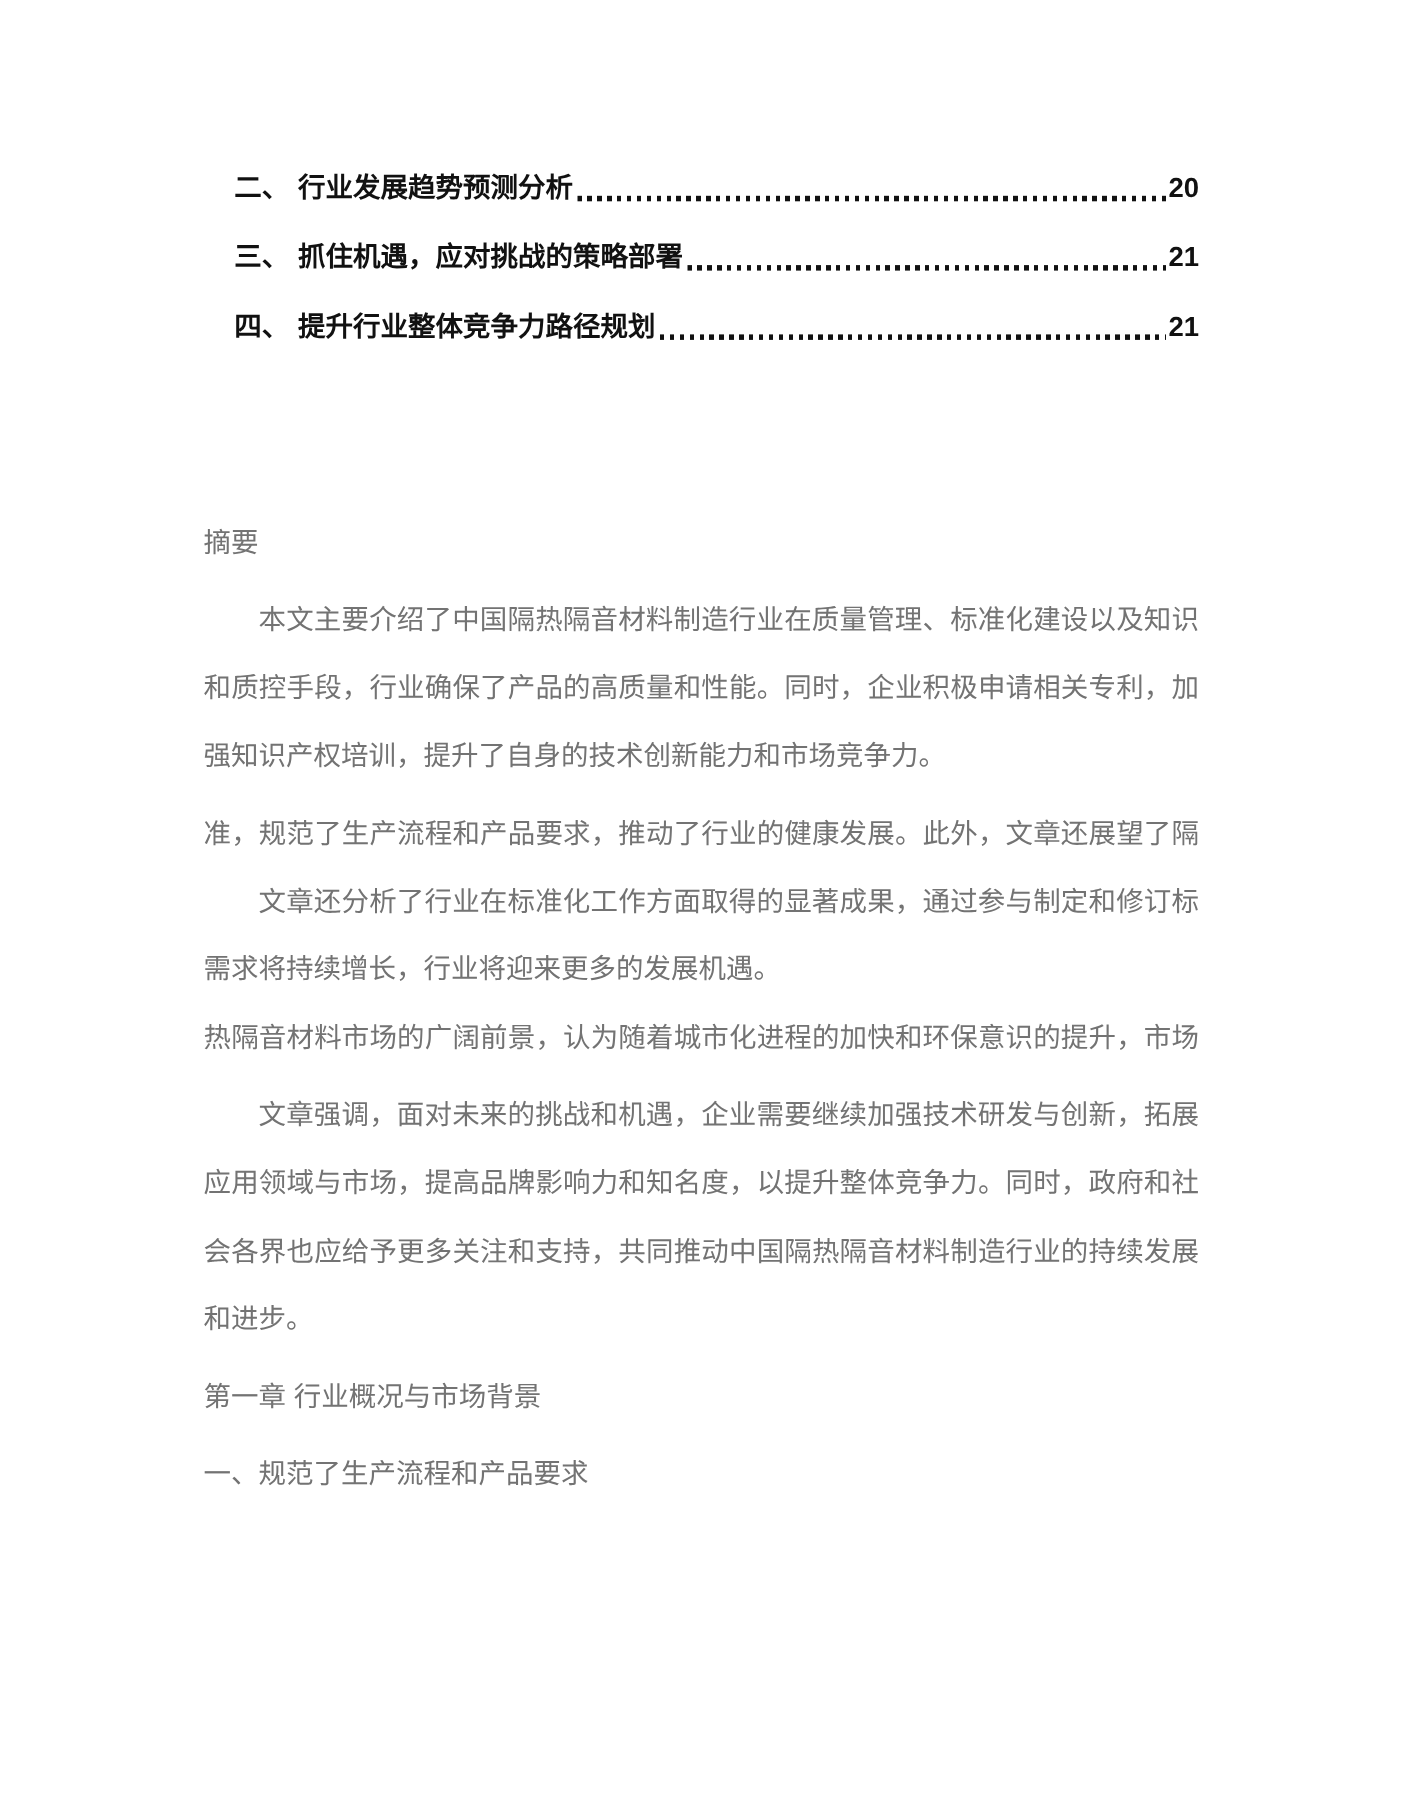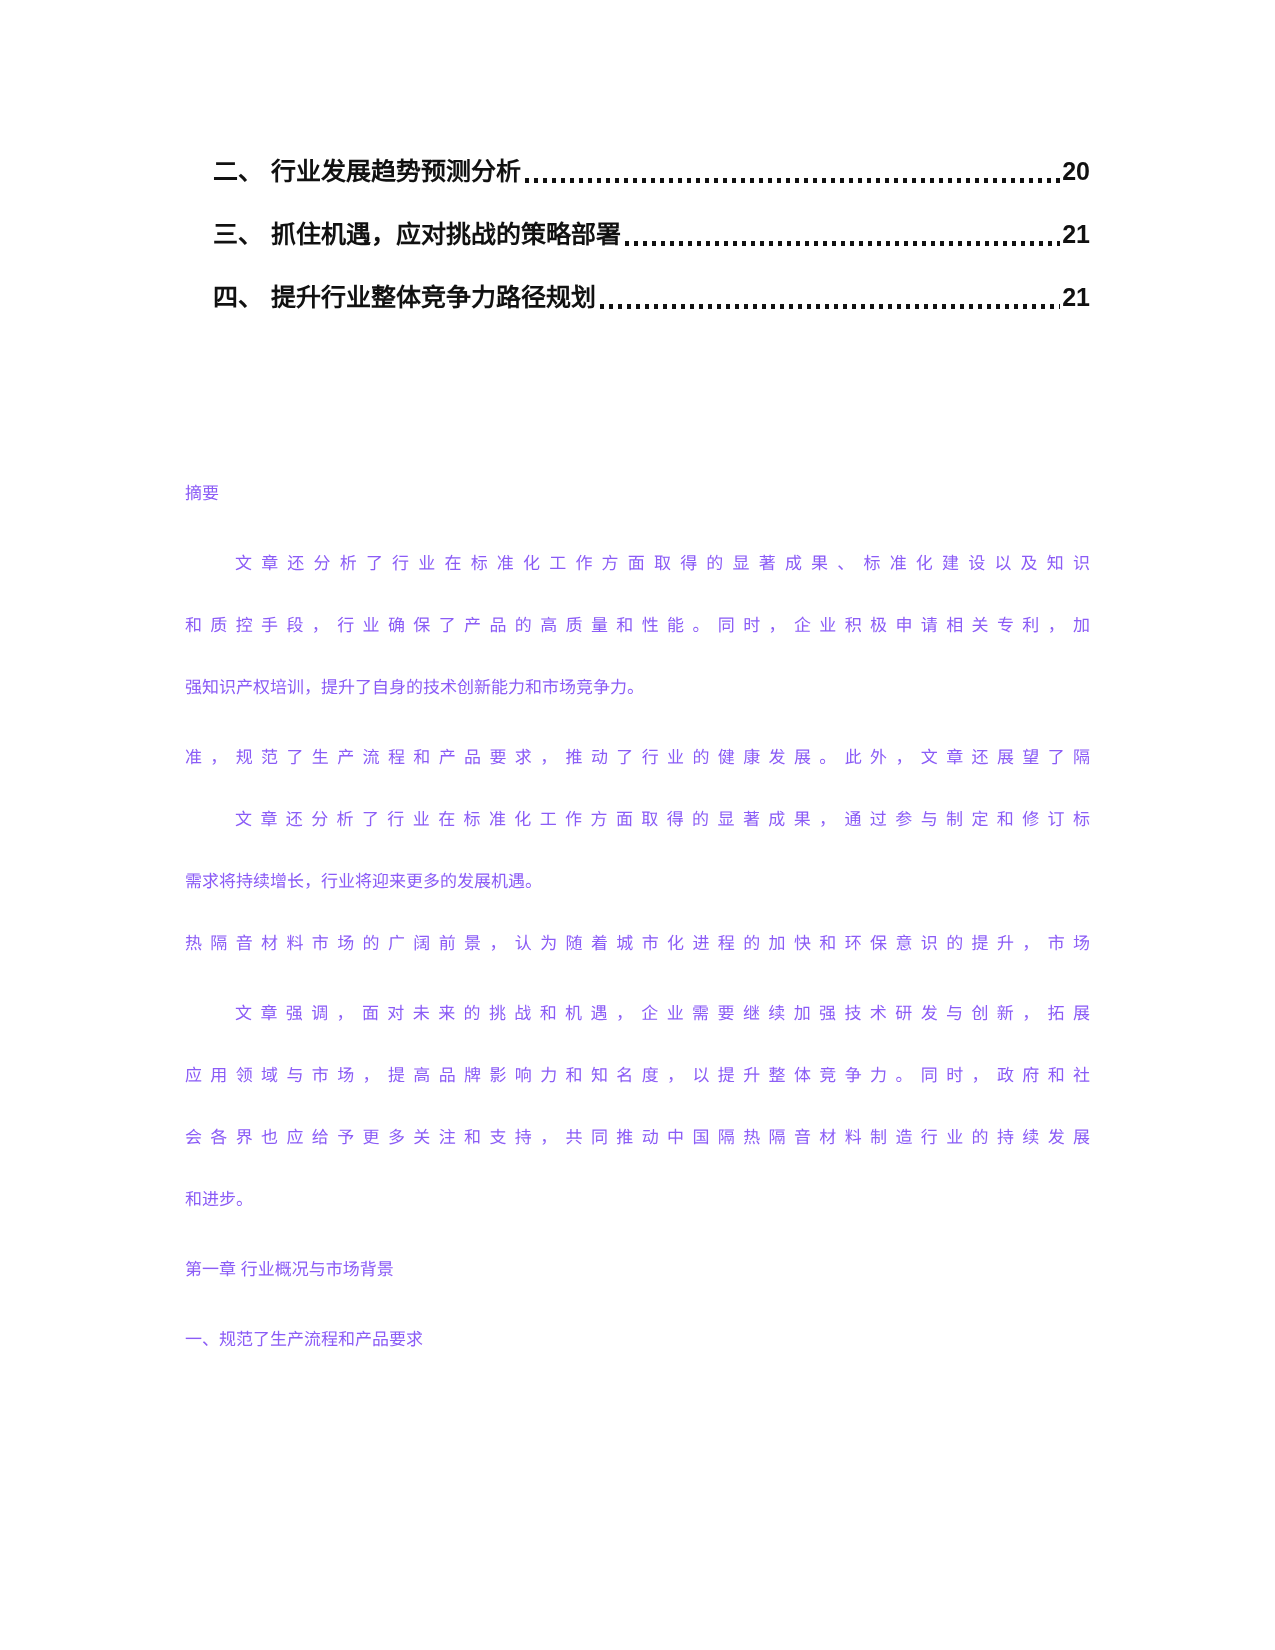--- a/index.html
+++ b/index.html
@@ -40,22 +40,22 @@
     height: 5px;
     margin: 0 2px 20px 4px;
     background: repeating-linear-gradient(to right, #111111 0 4px, transparent 4px 9px);
   }
   .toc-page { flex: 0 0 auto; }
 
   .spacer { height: 134px; }
 
   
   .body-text {
-    font-size: 17px;
-    color: #8b5cf6;
+    font-size: 25px;
+    color: #737373;
   }
   .abstract-heading {
     line-height: 62px;
     height: 62px;
   }
   .para { margin-top: 8px; }
   .line {
     line-height: 62px;
     height: 62px;
     overflow: hidden;
@@ -101,21 +101,21 @@
         <span class="toc-page">21</span>
       </div>
     </div>
 
     <div class="spacer"></div>
 
     <div class="body-text">
       <div class="abstract-heading">摘要</div>
 
       <div class="para">
-        <div class="line indent">文章还分析了行业在标准化工作方面取得的显著成果、标准化建设以及知识</div>
+        <div class="line indent">本文主要介绍了中国隔热隔音材料制造行业在质量管理、标准化建设以及知识</div>
         <div class="line">和质控手段，行业确保了产品的高质量和性能。同时，企业积极申请相关专利，加</div>
         <div class="line last">强知识产权培训，提升了自身的技术创新能力和市场竞争力。</div>
       </div>
 
       <div class="para">
         <div class="line">准，规范了生产流程和产品要求，推动了行业的健康发展。此外，文章还展望了隔</div>
         <div class="line indent">文章还分析了行业在标准化工作方面取得的显著成果，通过参与制定和修订标</div>
         <div class="line last">需求将持续增长，行业将迎来更多的发展机遇。</div>
         <div class="line">热隔音材料市场的广阔前景，认为随着城市化进程的加快和环保意识的提升，市场</div>
       </div>

